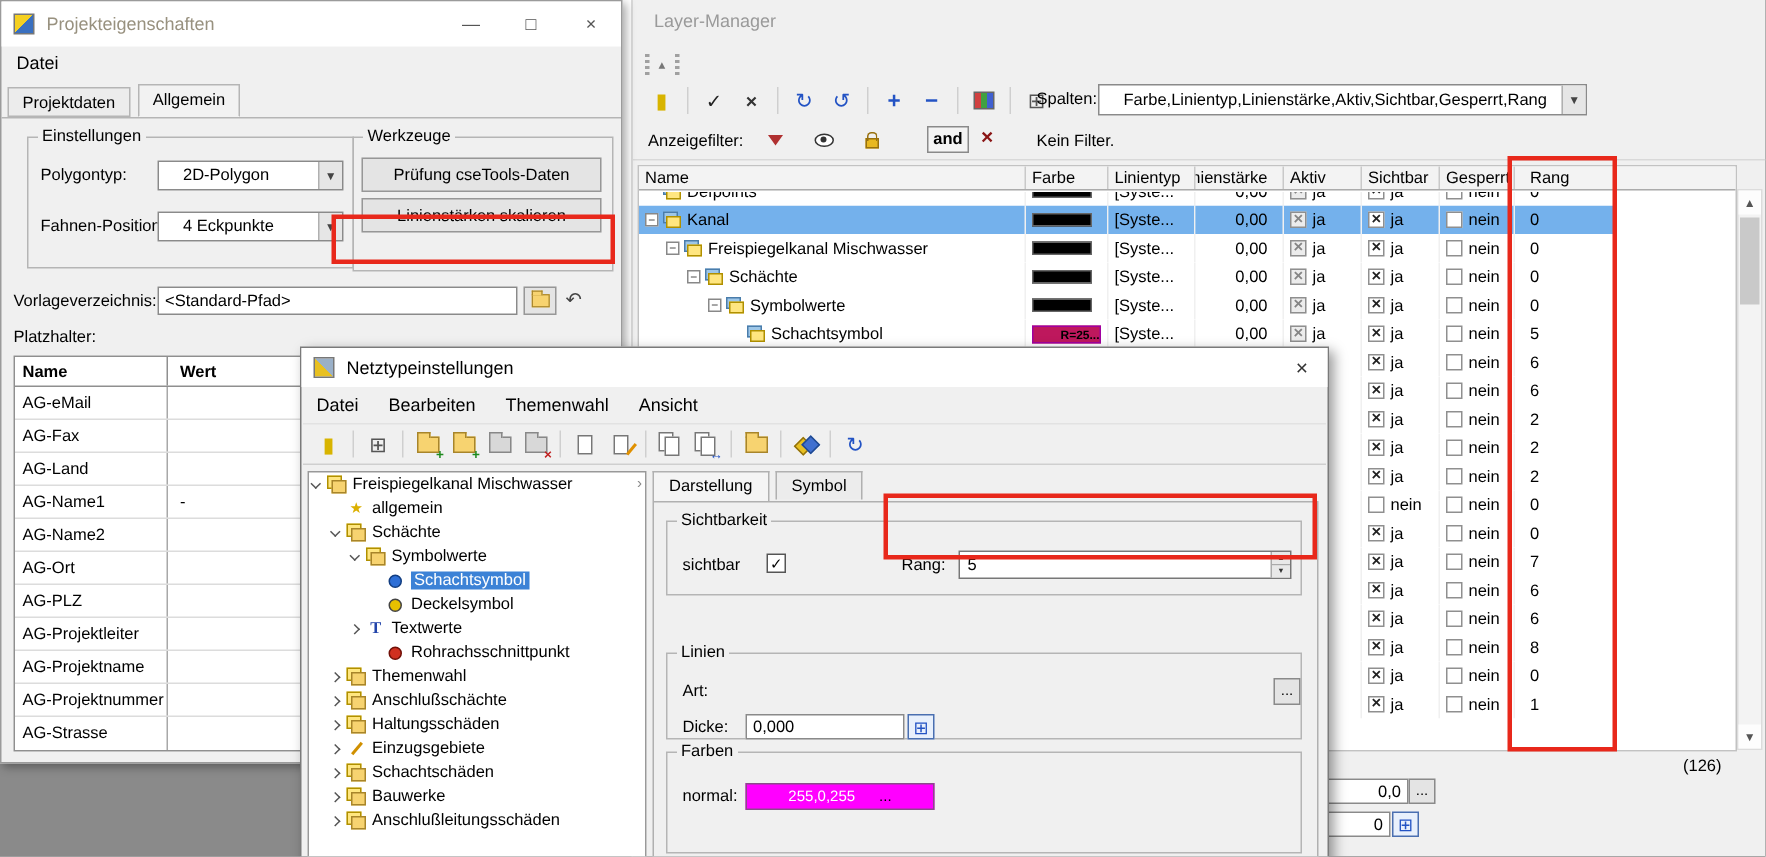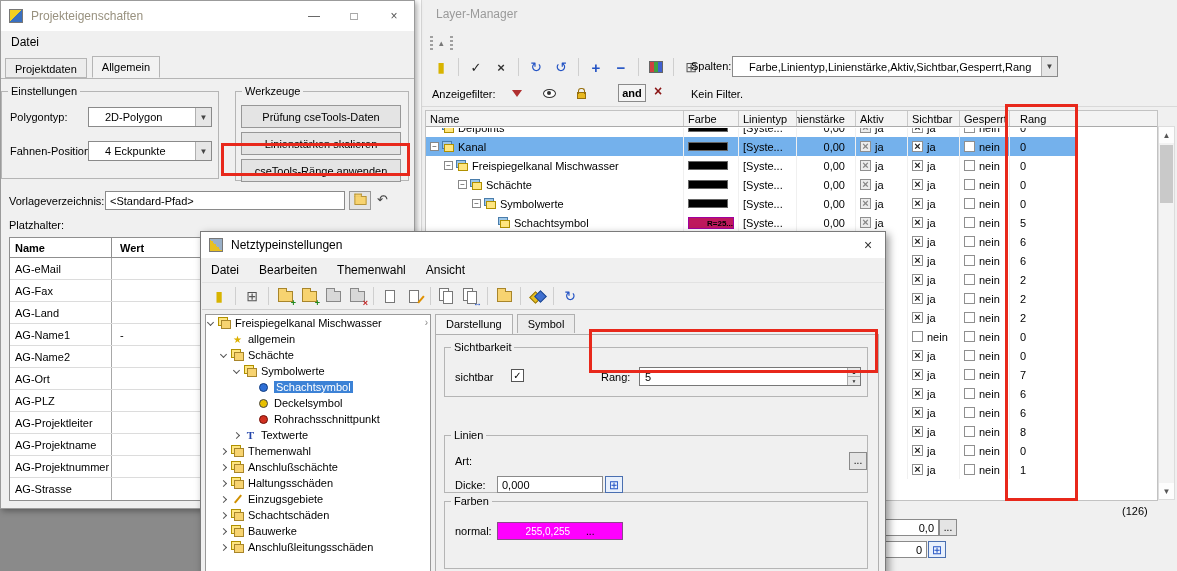--- a/index.html
+++ b/index.html
@@ -686,39 +686,38 @@
       <span class="wbtn">×</span>
     </div>
     <div class="pmenu">
       <span>Datei</span>
     </div>
     <div class="ptabs">
       <span class="ptab">Projektdaten</span>
       <span class="ptab active">Allgemein</span>
     </div>
     <div class="pbody">
-      <fieldset class="gb" style="left:0;top:6px;width:216px;height:92px;">
+      <fieldset class="gb" style="left:17px;top:6px;width:216px;height:92px;">
         <legend>Einstellungen</legend>
         <span class="flabel" style="left:8px;top:14px;">Polygontyp:</span>
         <div class="combo" style="left:86px;top:10px;width:124px;">
           <span class="val">2D-Polygon</span>
           <span class="dd">▼</span>
         </div>
         <span class="flabel" style="left:8px;top:48px;">Fahnen-Position:</span>
         <div class="combo" style="left:86px;top:44px;width:124px;">
           <span class="val">4 Eckpunkte</span>
           <span class="dd">▼</span>
         </div>
       </fieldset>
 
       <fieldset class="gb" style="left:234px;top:6px;width:172px;height:94px;">
         <legend>Werkzeuge</legend>
         <div class="btn" style="left:5px;top:8px;width:160px;height:23px;">Prüfung cseTools-Daten</div>
         <div class="btn" style="left:5px;top:35px;width:160px;height:23px;">Linienstärken skalieren</div>
-        <div class="btn" style="left:5px;top:62px;width:160px;height:23px;">cseTools-Ränge anwenden</div>
       </fieldset>
 
       <span class="flabel" style="left:8px;top:116px;">Vorlageverzeichnis:</span>
       <div class="tinput" style="left:104px;top:112px;width:240px;height:19px;">&lt;Standard-Pfad&gt;</div>
       <div class="btn" style="left:348px;top:112px;width:22px;height:19px;">
           <span class="fold" style="transform:scale(.8);"></span>
         </div>
       <span class="flabel" style="left:376px;top:113px;font-size:13px;color:#444;">↶</span>
 
       <span class="flabel" style="left:8px;top:140px;">Platzhalter:</span>
@@ -877,30 +876,30 @@
           <span class="ticon dot-blue"></span>
           <span class="tlabel">Schachtsymbol</span>
         </div>
         <div class="titem">
           <span style="width:39px;flex:none"></span>
           <span class="chevsp"></span>
           <span class="ticon dot-yellow"></span>
           <span class="tlabel">Deckelsymbol</span>
         </div>
         <div class="titem">
+          <span style="width:26px;flex:none"></span>
+          <span class="chev closed"></span>
+          <span class="ticon text"></span>
+          <span class="tlabel">Textwerte</span>
+        </div>
+        <div class="titem">
           <span style="width:39px;flex:none"></span>
           <span class="chevsp"></span>
           <span class="ticon dot-red"></span>
           <span class="tlabel">Rohrachsschnittpunkt</span>
-        </div>
-        <div class="titem">
-          <span style="width:26px;flex:none"></span>
-          <span class="chev closed"></span>
-          <span class="ticon text"></span>
-          <span class="tlabel">Textwerte</span>
         </div>
         <div class="titem">
           <span style="width:13px;flex:none"></span>
           <span class="chev closed"></span>
           <span class="ticon layers"></span>
           <span class="tlabel">Themenwahl</span>
         </div>
         <div class="titem">
           <span style="width:13px;flex:none"></span>
           <span class="chev closed"></span>

